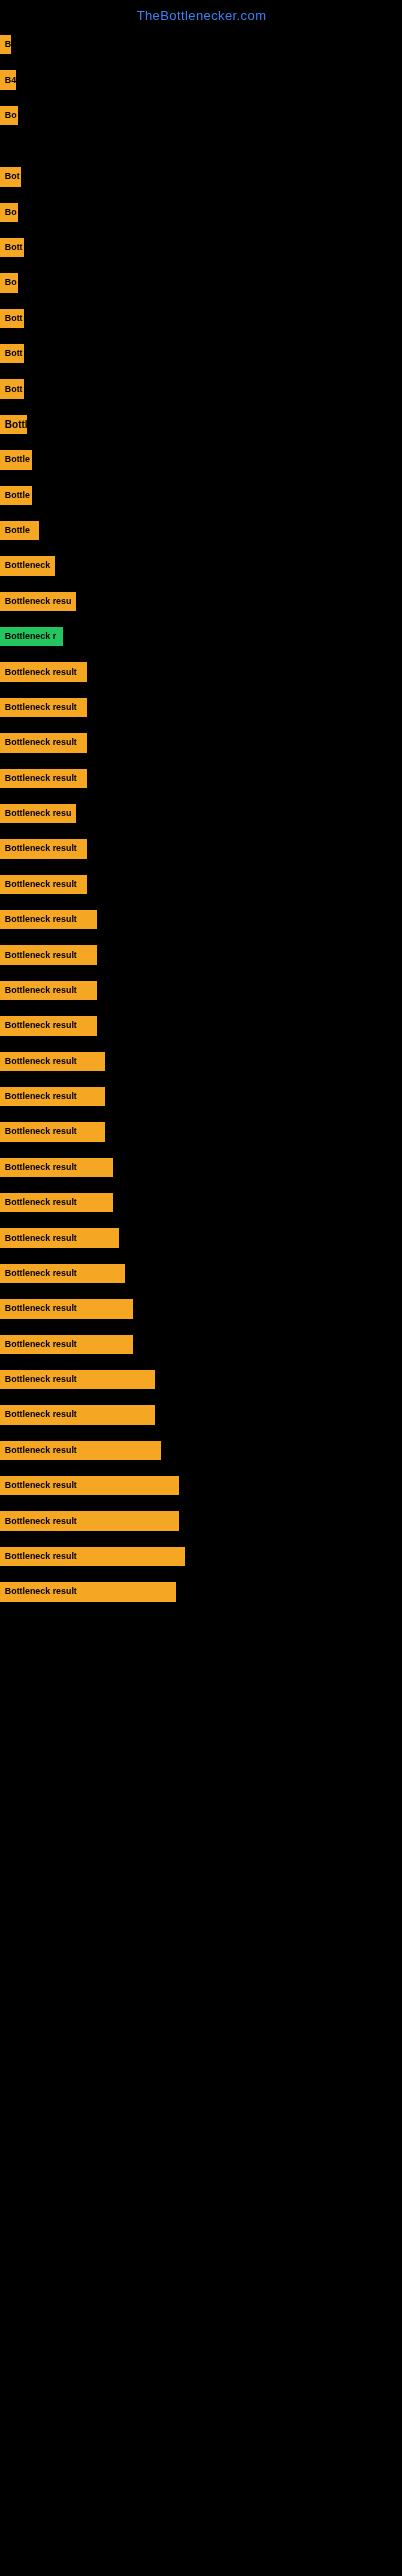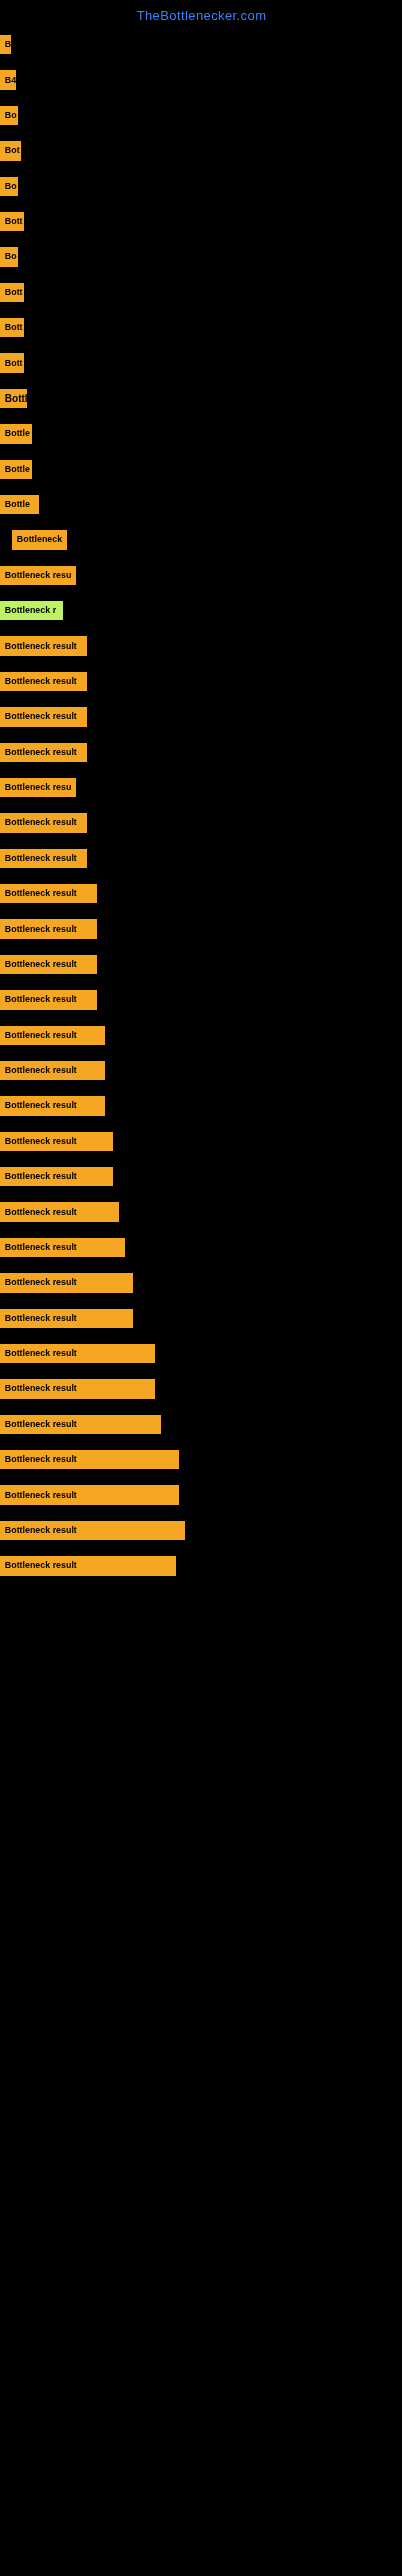--- a/index.html
+++ b/index.html
@@ -31,21 +31,21 @@
 <div style="padding: 8px 0px; display: flex; align-items: center;">
       <span style="background-color: rgb(245, 166, 35); color: rgb(0, 0, 0); font-size: 8.9px; font-weight: bold; padding: 3.2px 4.8px; white-space: nowrap; overflow: hidden; display: inline-block; min-height: 16px; line-height: 13px; width: 11.3px;">B</span>
     </div>
     <div style="padding: 8px 0px; display: flex; ">
       <span style="background-color: rgb(245, 166, 35); color: rgb(0, 0, 0); font-size: 8.9px; font-weight: bold; padding: 3.2px 4.8px; white-space: nowrap; overflow: hidden; display: inline-block; min-height: 16px; line-height: 13px; width: 16px;">B4</span>
     </div>
     <div style="padding: 8px 0px; display: flex; align-items: center;">
       <span style="background-color: rgb(245, 166, 35); color: rgb(0, 0, 0); font-size: 8.9px; font-weight: bold; padding: 3.2px 4.8px; white-space: nowrap; overflow: hidden; display: inline-block; min-height: 16px; line-height: 13px; width: 17.7px;">Bo</span>
     </div>
     <div style="padding: 8px 0px; display: flex; align-items: center;">
-      <span style="background-color: rgb(245, 166, 35); color: rgb(0, 0, 0); font-size: 8.9px; font-weight: bold; padding: 3.2px 4.8px; white-space: nowrap; overflow: hidden; display: inline-block; min-height: 16px; line-height: 13px; width: 21px;">Bot</span>
+      <span style="background-color: rgb(245, 166, 35); color: rgb(0, 0, 0); font-size: 8.9px; font-weight: bold; padding: 3.2px 4.8px; white-space: nowrap; overflow: hidden; display: inline-block; min-height: 16px; line-height: 13px; width: 21px; margin-top: 26px;">Bot</span>
     </div>
     <div style="padding: 8px 0px; display: flex; align-items: center;">
       <span style="background-color: rgb(245, 166, 35); color: rgb(0, 0, 0); font-size: 8.9px; font-weight: bold; padding: 3.2px 4.8px; white-space: nowrap; overflow: hidden; display: inline-block; min-height: 16px; line-height: 13px; width: 17.7px;">Bo</span>
     </div>
     <div style="padding: 8px 0px; display: flex; align-items: center;">
       <span style="background-color: rgb(245, 166, 35); color: rgb(0, 0, 0); font-size: 8.9px; font-weight: bold; padding: 3.2px 4.8px; white-space: nowrap; overflow: hidden; display: inline-block; min-height: 16px; line-height: 13px; width: 24px;">Bott</span>
     </div>
     <div style="padding: 8px 0px; display: flex; align-items: center;">
       <span style="background-color: rgb(245, 166, 35); color: rgb(0, 0, 0); font-size: 8.9px; font-weight: bold; padding: 3.2px 4.8px; white-space: nowrap; overflow: hidden; display: inline-block; min-height: 16px; line-height: 13px; width: 17.7px;">Bo</span>
     </div>
@@ -63,28 +63,28 @@
     </div>
     <div style="padding: 8px 0px; display: flex; align-items: center;">
       <span style="background-color: rgb(245, 166, 35); color: rgb(0, 0, 0); font-size: 8.9px; font-weight: bold; padding: 3.2px 4.8px; white-space: nowrap; overflow: hidden; display: inline-block; min-height: 16px; line-height: 13px; width: 32px;">Bottle</span>
     </div>
     <div style="padding: 8px 0px; display: flex; align-items: center;">
       <span style="background-color: rgb(245, 166, 35); color: rgb(0, 0, 0); font-size: 8.9px; font-weight: bold; padding: 3.2px 4.8px; white-space: nowrap; overflow: hidden; display: inline-block; min-height: 16px; line-height: 13px; width: 32px;">Bottle</span>
     </div>
     <div style="padding: 8px 0px; display: flex; align-items: center;">
       <span style="background-color: rgb(245, 166, 35); color: rgb(0, 0, 0); font-size: 8.9px; font-weight: bold; padding: 3.2px 4.8px; white-space: nowrap; overflow: hidden; display: inline-block; min-height: 16px; line-height: 13px; width: 39px;">Bottle</span>
     </div>
-    <div style="padding: 8px 12px; display: flex; align-items: center;">
+    <div style="padding: 8px 0px; display: flex; align-items: center;">
       <span style="background-color: rgb(245, 166, 35); color: rgb(0, 0, 0); font-size: 8.9px; font-weight: bold; padding: 3.2px 4.8px; white-space: nowrap; overflow: hidden; display: inline-block; min-height: 16px; line-height: 13px; width: 55px;">Bottleneck</span>
     </div>
     <div style="padding: 8px 0px; display: flex; align-items: center;">
       <span style="background-color: rgb(245, 166, 35); color: rgb(0, 0, 0); font-size: 8.9px; font-weight: bold; padding: 3.2px 4.8px; white-space: nowrap; overflow: hidden; display: inline-block; min-height: 16px; line-height: 13px; width: 76px;">Bottleneck resu</span>
     </div>
     <div style="padding: 8px 0px; display: flex; align-items: center;">
-      <span style="background-color: #bef264; color: rgb(0, 0, 0); font-size: 8.9px; font-weight: bold; padding: 3.2px 4.8px; white-space: nowrap; overflow: hidden; display: inline-block; min-height: 16px; line-height: 13px; width: 63px;">Bottleneck r</span>
+      <span style="background-color: #22c55e; color: rgb(0, 0, 0); font-size: 8.9px; font-weight: bold; padding: 3.2px 4.8px; white-space: nowrap; overflow: hidden; display: inline-block; min-height: 16px; line-height: 13px; width: 63px;">Bottleneck r</span>
     </div>
     <div style="padding: 8px 0px; display: flex; align-items: center;">
       <span style="background-color: rgb(245, 166, 35); color: rgb(0, 0, 0); font-size: 8.9px; font-weight: bold; padding: 3.2px 4.8px; white-space: nowrap; overflow: hidden; display: inline-block; min-height: 16px; line-height: 13px; width: 87px;">Bottleneck result</span>
     </div>
     <div style="padding: 8px 0px; display: flex; align-items: center;">
       <span style="background-color: rgb(245, 166, 35); color: rgb(0, 0, 0); font-size: 8.9px; font-weight: bold; padding: 3.2px 4.8px; white-space: nowrap; overflow: hidden; display: inline-block; min-height: 16px; line-height: 13px; width: 87px;">Bottleneck result</span>
     </div>
     <div style="padding: 8px 0px; display: flex; align-items: center;">
       <span style="background-color: rgb(245, 166, 35); color: rgb(0, 0, 0); font-size: 8.9px; font-weight: bold; padding: 3.2px 4.8px; white-space: nowrap; overflow: hidden; display: inline-block; min-height: 16px; line-height: 13px; width: 87px;">Bottleneck result</span>
     </div>

